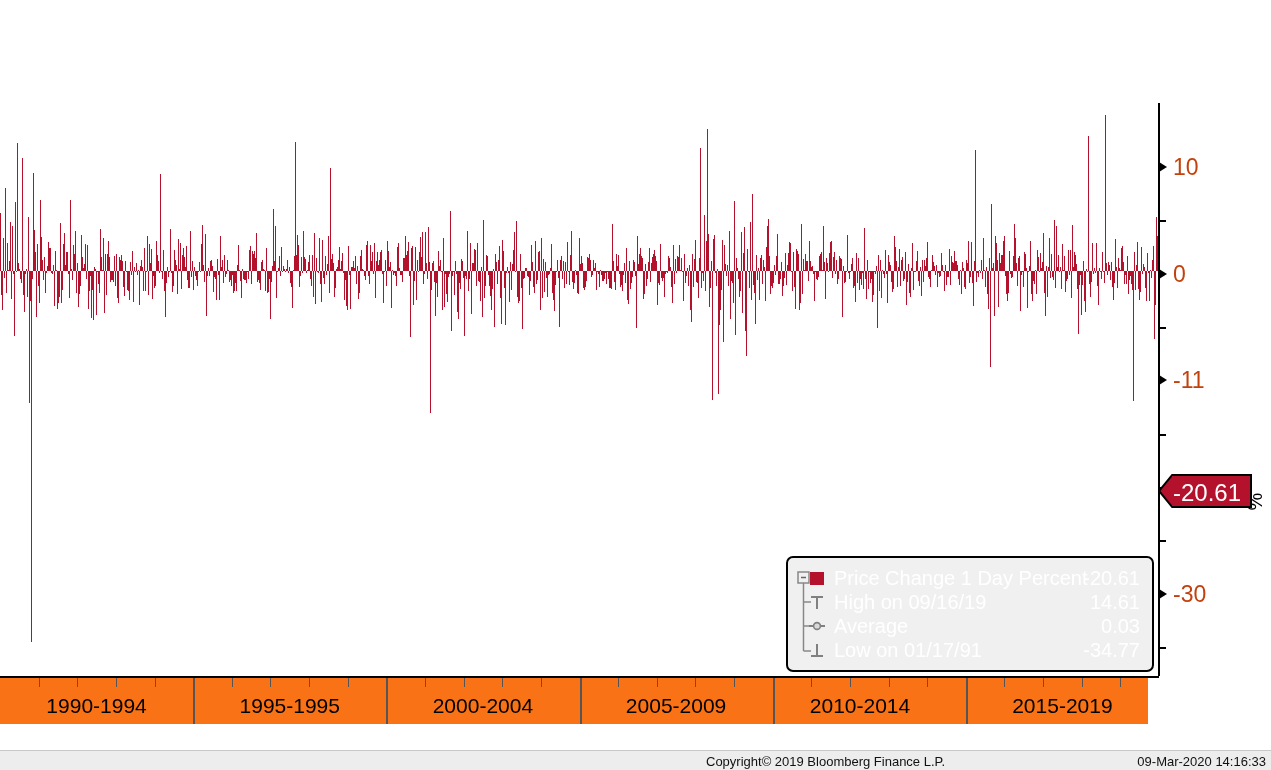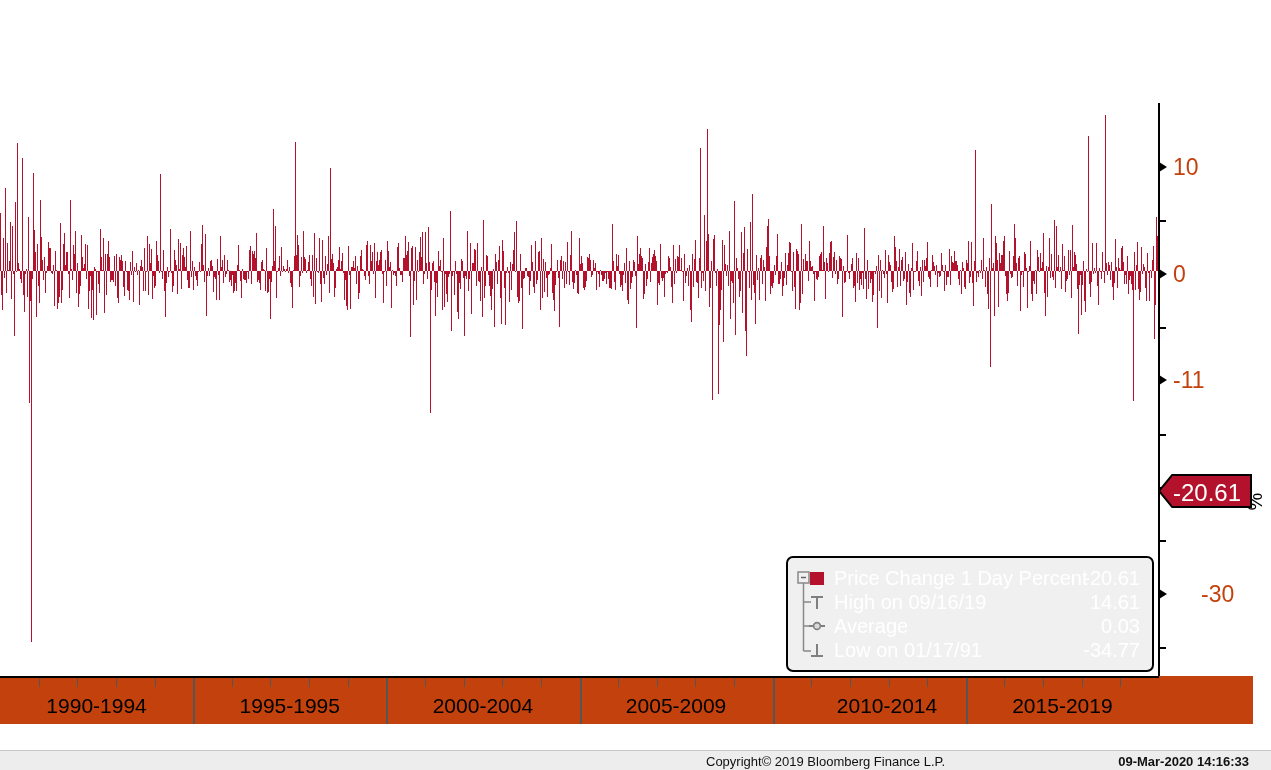--- a/index.html
+++ b/index.html
@@ -76,21 +76,21 @@
   .lglabel {
     position:absolute; left:46px; font-size:20px; color:#fff;
     white-space:nowrap; line-height:24px; top:0;
   }
   .lgval {
     position:absolute; right:12px; font-size:20px; color:#fff;
     white-space:nowrap; line-height:24px; top:0;
   }
 
   
-  #xaxis { position:absolute; left:0px; top:676px; width:1253px; height:48px; background:#c2410c; }
+  #xaxis { position:absolute; left:0px; top:676px; width:1148px; height:48px; background:#f97316; }
   #xaxis .topline { position:absolute; left:0; top:0; width:1159px; height:2px; background:#000; }
   .xtick { position:absolute; top:2px; width:1px; background:#555; }
   .xtick.minor { height:9px; }
   .xdiv { position:absolute; top:2px; width:2px; height:46px; background:#555; }
   .xlabel {
     position:absolute; top:18px; font-size:21px; color:#000;
     transform:translateX(-50%); white-space:nowrap;
   }
 
   
@@ -100,21 +100,21 @@
   #footer {
     position:absolute; left:0; top:750px; width:1271px; height:20px;
     background:#EDEDED; border-top:1px solid #c8c8c8;
   }
   .ftext {
     position:absolute; top:3px; font-size:13px; color:#111;
     font-family:"Liberation Sans", sans-serif; white-space:nowrap;
   }
   #fleft { left:4px; }
   #fcenter { left:706px; }
-  #fright { right:22px;font-weight:bold; }
+  #fright { right:5px; }
 </style>
 </head>
 <body>
 
 <div id="page">
 
 
   <div id="plot">
     <svg id="plotsvg" width="1159" height="576" viewBox="0 0 1159 576">
       <g id="bars" fill="#B4122C" shape-rendering="crispEdges">
@@ -126,21 +126,21 @@
   <div id="yaxis">
     <div class="yaxis-line"></div>
     <div id="yticks">
         <div class="yarrow" style="top: 67px;"></div>
         <div class="ylabel" style="top: 67px;">10</div>
         <div class="yarrow" style="top: 173.667px;"></div>
         <div class="ylabel" style="top: 173.667px;">0</div>
         <div class="yarrow" style="top: 280.333px;"></div>
         <div class="ylabel" style="top: 280.333px;">-11</div>
         <div class="yarrow" style="top: 493.667px;"></div>
-        <div class="ylabel" style="top: 493.667px; margin-left: 28px;">-30</div>
+        <div class="ylabel" style="top: 493.667px;">-30</div>
         <div class="ytick minor" style="top: 120.333px;"></div>
         <div class="ytick minor" style="top: 227px;"></div>
         <div class="ytick minor" style="top: 333.667px;"></div>
         <div class="ytick minor" style="top: 387px;"></div>
         <div class="ytick minor" style="top: 440.333px;"></div>
         <div class="ytick minor" style="top: 547px;"></div>
       </div>
     <div id="ytitle">%</div>
   </div>
 
@@ -234,21 +234,21 @@
         <div class="xtick minor" style="left: 1004px;"></div>
         <div class="xtick minor" style="left: 1043px;"></div>
         <div class="xtick minor" style="left: 1082px;"></div>
         <div class="xtick minor" style="left: 1120px;"></div>
       </div>
     <div id="xlabels">
         <div class="xlabel" style="left: 96.5833px;">1990-1994</div>
         <div class="xlabel" style="left: 289.75px;">1995-1995</div>
         <div class="xlabel" style="left: 482.917px;">2000-2004</div>
         <div class="xlabel" style="left: 676.083px;">2005-2009</div>
-        <div class="xlabel" style="left: 887px;">2010-2014</div>
+        <div class="xlabel" style="left: 860px;">2010-2014</div>
         <div class="xlabel" style="left: 1062.42px;">2015-2019</div>
       </div>
   </div>
 
   <div id="sourceline">
     
   </div>
 
   <div id="footer">
     <div class="ftext" id="fcenter">Copyright© 2019 Bloomberg Finance L.P.</div>

